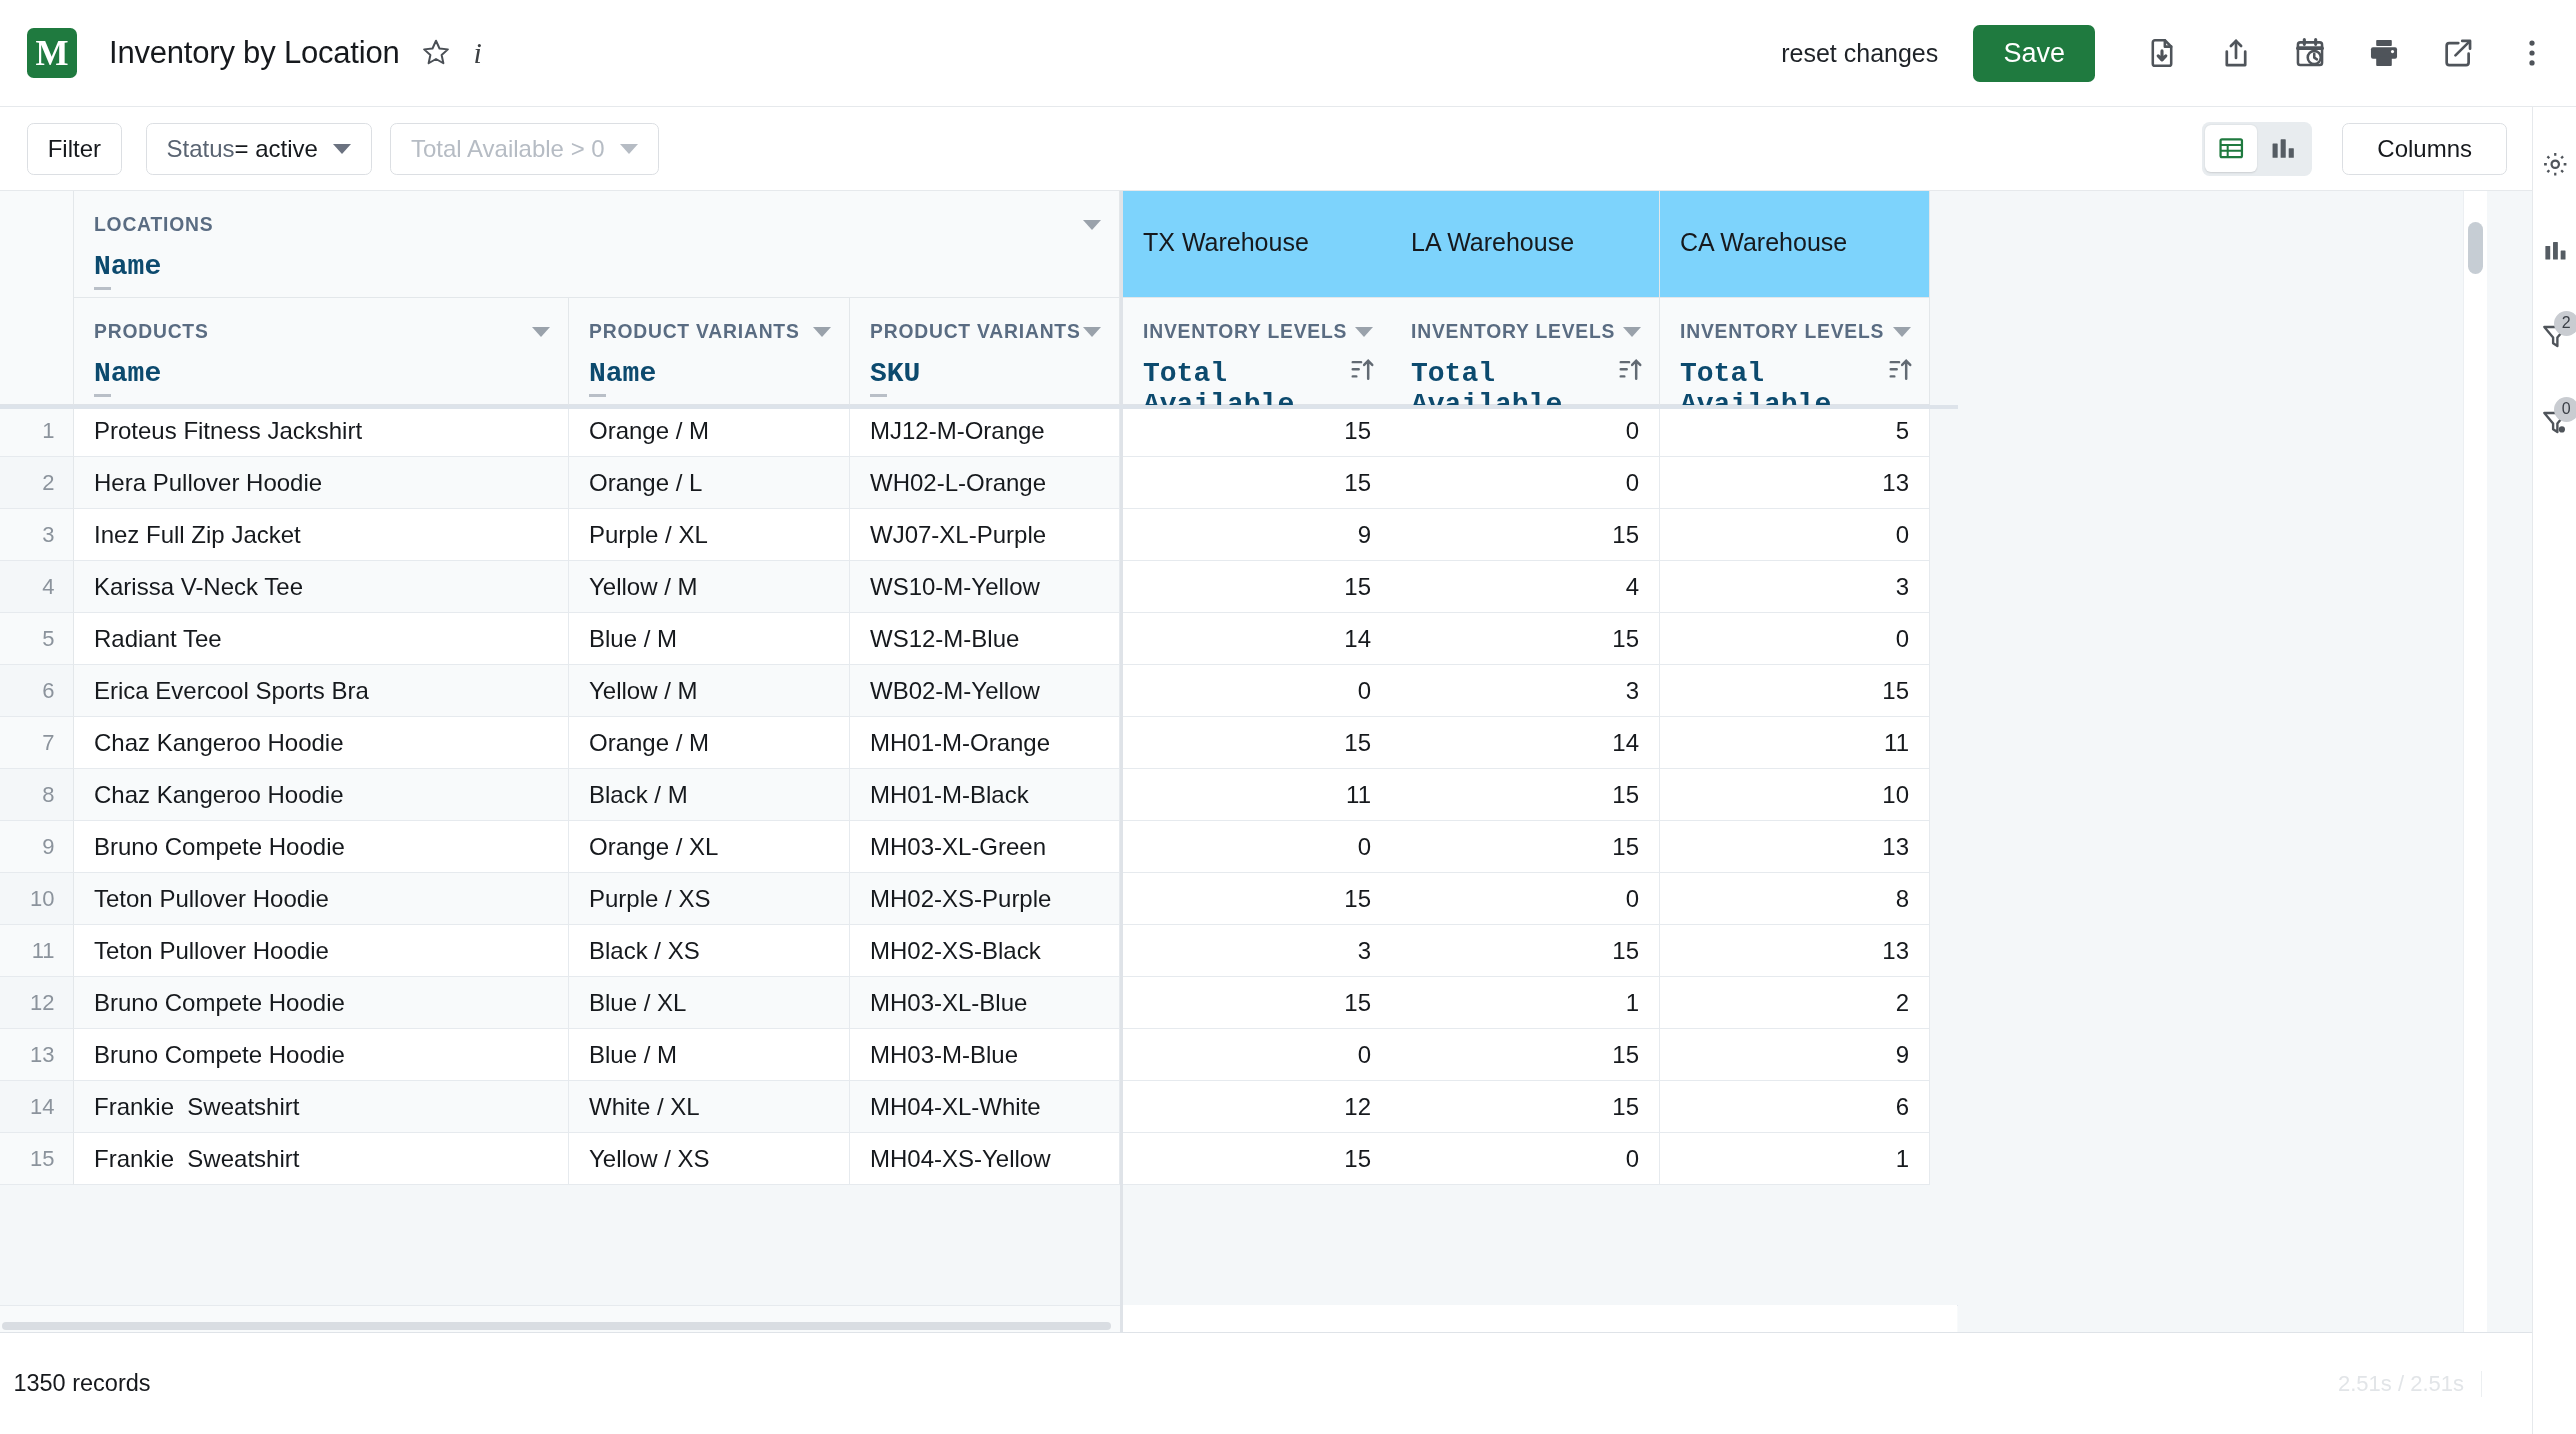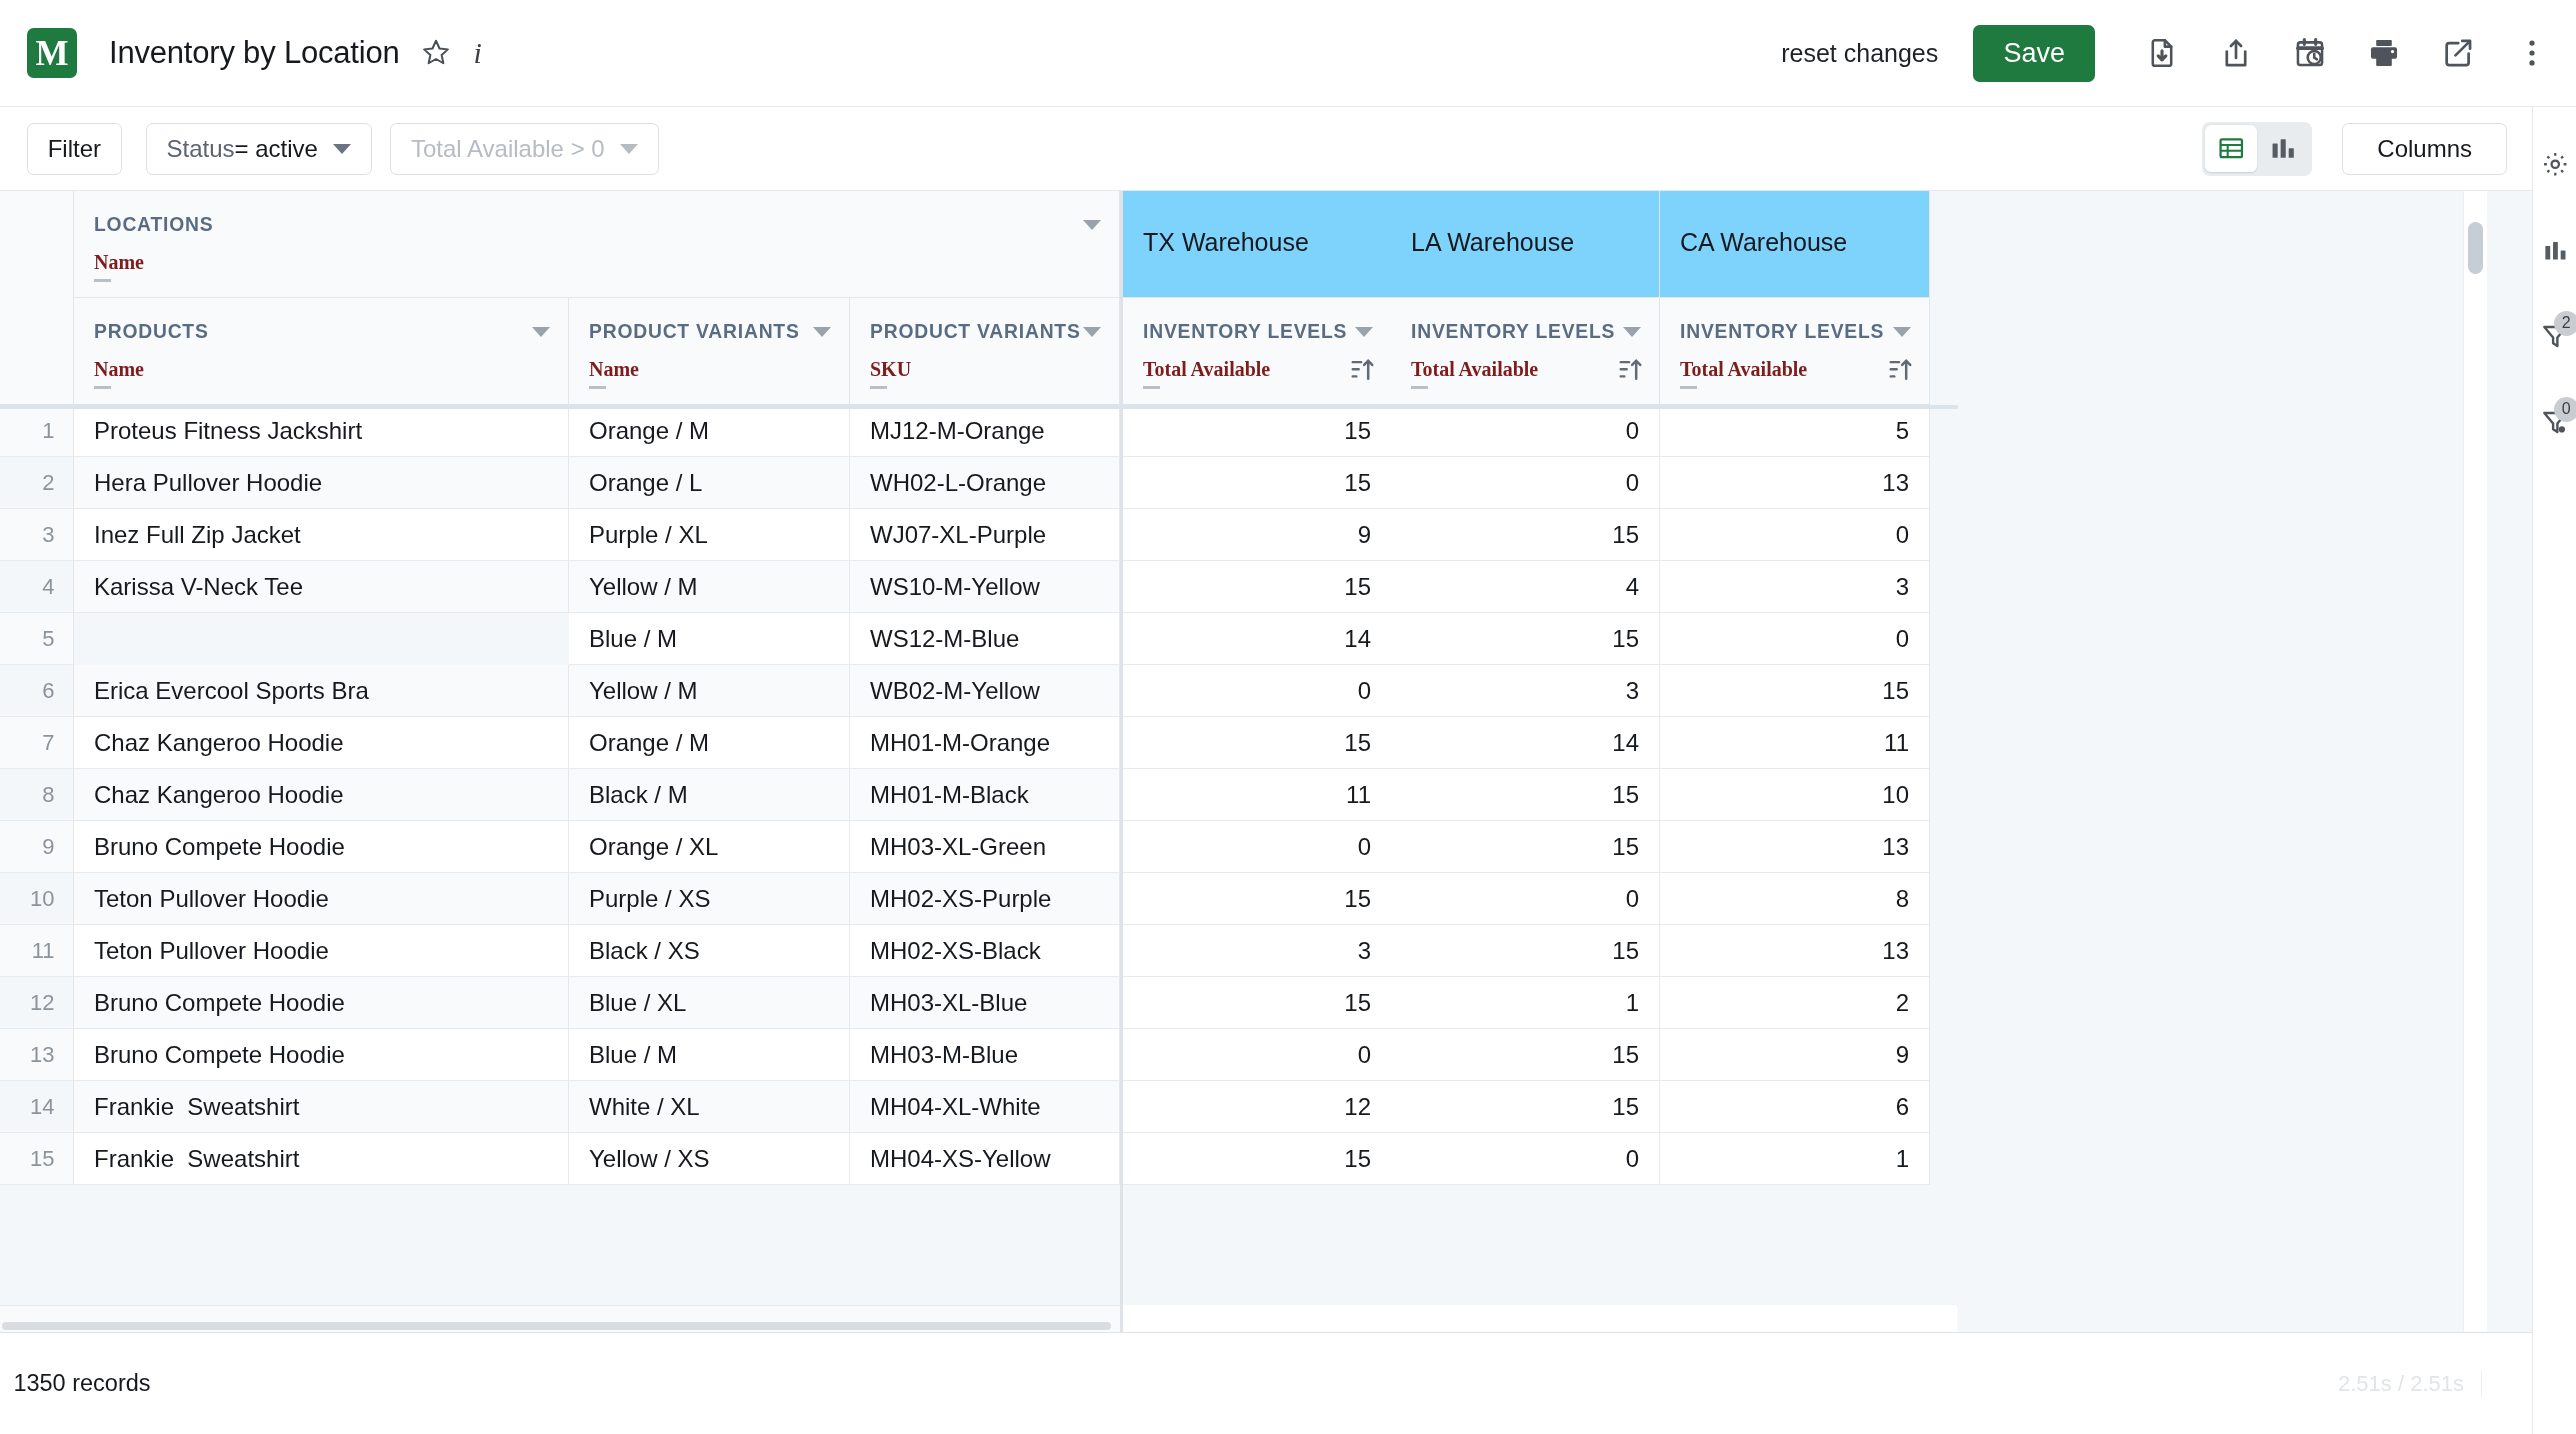--- a/index.html
+++ b/index.html
@@ -126,22 +126,22 @@
   }
   .hdr-top.wh, .hdr-bot.wh { }
   .hdr-top.wh { background: #7dd3fc; }
   .grp-label {
     position: absolute; left: 20px; top: 22.7px;
     font-size: 19.3px; font-weight: 700; letter-spacing: 0.8px;
     color: #5a6c82; font-family: "Liberation Sans", sans-serif;
   }
   .fld-label {
     position: absolute; left: 20px; top: 60px;
-    font-size: 20px; font-weight: 700; color: #7f1d1d;
-    font-family: Liberation Serif, serif;
+    font-size: 28px; font-weight: 700; color: #0c4a6e;
+    font-family: Liberation Mono, monospace;
   }
   .fld-label::after {
     content: ""; position: absolute; left: 0; bottom: -7.6px;
     width: 17px; height: 2.5px; background: #b9bfc7;
   }
   .hdr-caret {
     position: absolute; right: 18.5px; top: 28.5px; width: 0; height: 0;
     border-left: 9.2px solid transparent; border-right: 9.2px solid transparent;
     border-top: 10px solid #9aa2ab; cursor: pointer;
   }
@@ -463,20 +463,21 @@
           <div class="cell gutter" style="left: 0px; width: 74px;">4</div>
           <div class="cell " style="left: 74px; width: 495px;">Karissa V-Neck Tee</div>
           <div class="cell " style="left: 569px; width: 281px;">Yellow / M</div>
           <div class="cell " style="left: 850px; width: 270px;">WS10-M-Yellow</div>
           <div class="cell num" style="left: 1123px; width: 269px;">15</div>
           <div class="cell num" style="left: 1391px; width: 269px;">4</div>
           <div class="cell num" style="left: 1660px; width: 270px;">3</div>
         </div>
         <div class="row odd">
           <div class="cell gutter" style="left: 0px; width: 74px;">5</div>
+          <div class="cell " style="left: 74px; width: 495px;">Radiant Tee</div>
           <div class="cell " style="left: 569px; width: 281px;">Blue / M</div>
           <div class="cell " style="left: 850px; width: 270px;">WS12-M-Blue</div>
           <div class="cell num" style="left: 1123px; width: 269px;">14</div>
           <div class="cell num" style="left: 1391px; width: 269px;">15</div>
           <div class="cell num" style="left: 1660px; width: 270px;">0</div>
         </div>
         <div class="row even">
           <div class="cell gutter" style="left: 0px; width: 74px;">6</div>
           <div class="cell " style="left: 74px; width: 495px;">Erica Evercool Sports Bra</div>
           <div class="cell " style="left: 569px; width: 281px;">Yellow / M</div>

